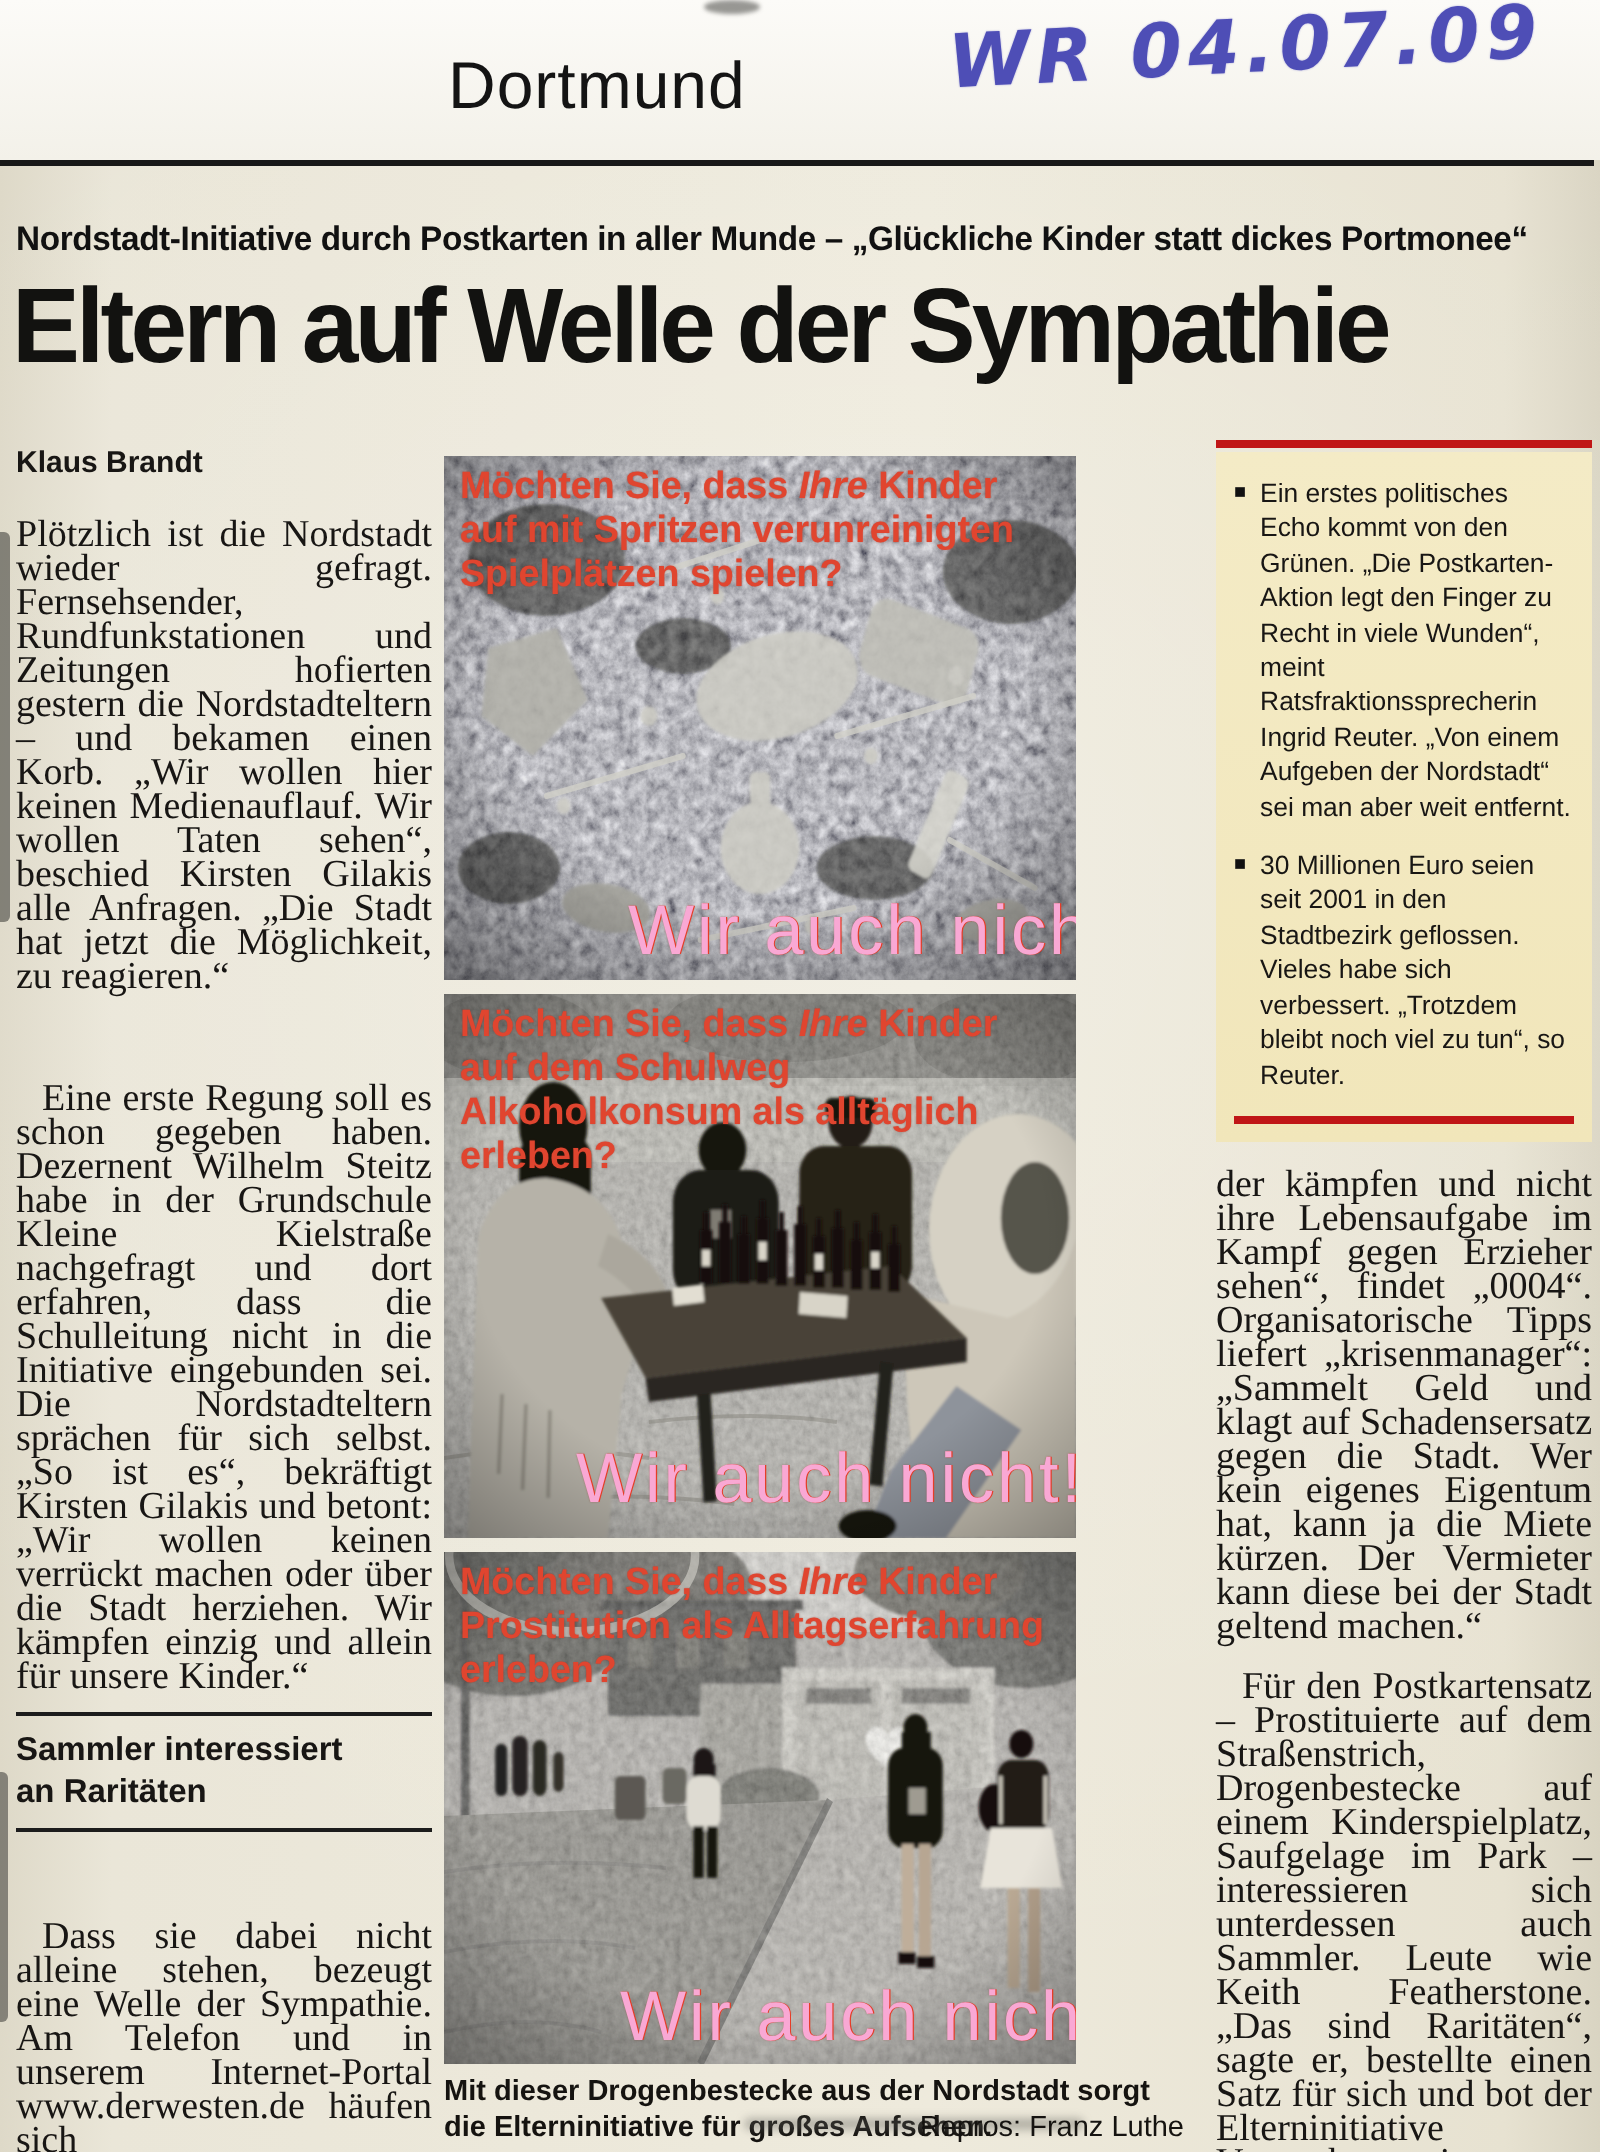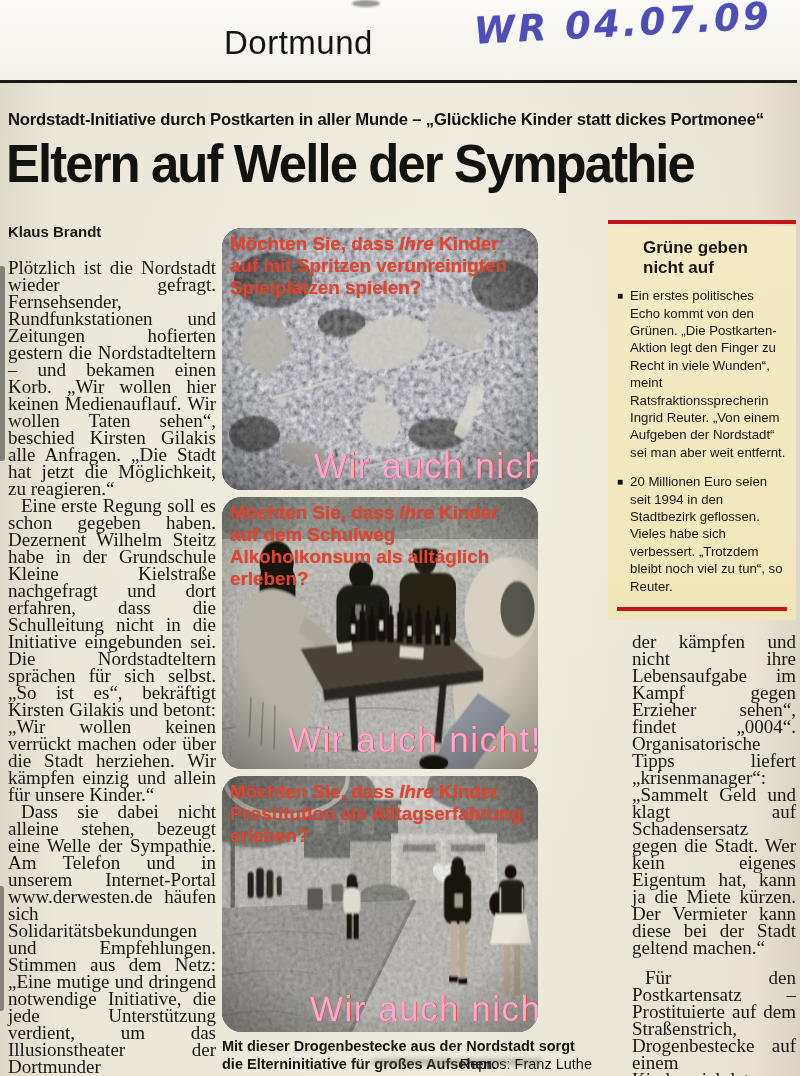--- a/index.html
+++ b/index.html
@@ -24,25 +24,25 @@
     letter-spacing:-.2px;white-space:nowrap;transform:scaleX(.98);transform-origin:left;color:#111;}
   .headline{position:absolute;left:6px;top:136px;margin:0;
     font:700 53px/1.05 "Liberation Sans","DejaVu Sans",sans-serif;letter-spacing:-2px;
     white-space:nowrap;transform:scaleX(.96);transform-origin:left;color:#121210;}
   
   .col-left{position:absolute;left:8px;top:222px;width:208px;}
   .col-center{position:absolute;left:222px;top:228px;width:372px;}
   .col-right{position:absolute;left:608px;top:220px;width:188px;}
   .byline{font:700 15px/1 "Liberation Sans","DejaVu Sans",sans-serif;margin:2px 0 20px;}
   p.body{margin:0;font-size:19px;line-height:17px;text-align:justify;hyphens:auto;}
-  p.indent{text-indent:13px;}
+  p.indent{text-indent:13px;margin-top:44px;}
   .subhead-block{margin:9px 0 8px;padding:7px 0 8px;border-top:2px solid #1c1c1c;border-bottom:2px solid #1c1c1c;}
   .subhead{font:700 16.5px/1.25 "Liberation Sans","DejaVu Sans",sans-serif;white-space:pre-line;}
   
-  .postcard{position:relative;margin:0 0 7px;width:316px;overflow:hidden;background:#555;border-radius:20px;}
+  .postcard{position:relative;margin:0 0 7px;width:316px;overflow:hidden;background:#555;}
   .pc1{height:262px;}.pc2{height:272px;}.pc3{height:256px;}
   .pc-img{position:absolute;inset:0;width:100%;height:100%;display:block;}
   .pc-q{position:absolute;top:5px;left:8px;right:6px;
     font:700 19px/1.15 "Liberation Sans","DejaVu Sans",sans-serif;color:#e0452f;
     text-shadow:0 0 1px rgba(140,30,20,.45);transform:scaleX(.99);transform-origin:left;}
   .pc-q em{font-style:italic;}
   .pc-a{position:absolute;font:400 35px/1 "Liberation Sans","DejaVu Sans",sans-serif;color:#f9a8d4;
     letter-spacing:1.5px;text-shadow:.6px 0 0 #e63d27, 0 0 1px rgba(150,30,15,.4);white-space:nowrap;}
   .pc1 .pc-a{left:92px;bottom:7px;}
   .pc2 .pc-a{left:66px;bottom:12px;}
@@ -54,21 +54,21 @@
     background:rgba(95,95,90,.4);filter:blur(2px);}
   
   .info-label{font:800 21px/1 "Liberation Sans","DejaVu Sans",sans-serif;letter-spacing:.5px;margin:4px 0 4px 2px;}
   .info-rule{height:4px;background:#c01616;}
   .info-box{background:linear-gradient(#f4ebc6,#f1e6ba);padding:12px 9px 9px;margin-top:2px;}
   .info-title{font:700 17px/1.15 "Liberation Sans","DejaVu Sans",sans-serif;margin:0 0 10px 26px;}
   .info-item{display:flex;gap:7px;font:400 13.2px/17.4px "Liberation Sans","DejaVu Sans",sans-serif;
     margin-bottom:12px;text-align:left;}
   .info-bullet{flex:0 0 auto;font-size:10px;line-height:17px;color:#111;}
   .info-bottom{margin-top:2px;}
-  .col-right p.body{margin-top:13px;margin-left:24px;}
+  .col-right p.body{margin-top:13px;}
   
   .edge-a{position:absolute;left:0;top:266px;width:5px;height:195px;background:#45453f;opacity:.6;border-radius:0 3px 3px 0;}
   .edge-b{position:absolute;left:0;top:886px;width:4px;height:125px;background:#3b3b36;opacity:.55;border-radius:0 3px 3px 0;}
 </style>
 </head>
 <body>
 
 <div class="page">
 
   <div class="masthead">
@@ -78,20 +78,24 @@
   </div>
   <div class="masthead-rule"></div>
 
   <div class="kicker">Nordstadt-Initiative durch Postkarten in aller Munde – „Glückliche Kinder statt dickes Portmonee“</div>
   <h1 class="headline">Eltern auf Welle der Sympathie</h1>
 
   <div class="col-left">
     <div class="byline">Klaus Brandt</div>
     <p class="body">Plötzlich ist die Nordstadt wieder gefragt. Fernsehsender, Rundfunkstationen und Zeitungen hofierten gestern die Nordstadteltern – und bekamen einen Korb. „Wir wollen hier keinen Medienauflauf. Wir wollen Taten sehen“, beschied Kirsten Gilakis alle Anfragen. „Die Stadt hat jetzt die Möglichkeit, zu reagieren.“</p>
     <p class="body indent">Eine erste Regung soll es schon gegeben haben. Dezernent Wilhelm Steitz habe in der Grundschule Kleine Kielstraße nachgefragt und dort erfahren, dass die Schulleitung nicht in die Initiative eingebunden sei. Die Nordstadteltern sprächen für sich selbst. „So ist es“, bekräftigt Kirsten Gilakis und betont: „Wir wollen keinen verrückt machen oder über die Stadt herziehen. Wir kämpfen einzig und allein für unsere Kinder.“</p>
+    <div class="subhead-block">
+      <div class="subhead">Sammler interessiert
+an Raritäten</div>
+    </div>
     <p class="body indent">Dass sie dabei nicht alleine stehen, bezeugt eine Welle der Sympathie. Am Telefon und in unserem Internet-Portal www.derwesten.de häufen sich Solidaritätsbekundungen und Empfehlungen. Stimmen aus dem Netz: „Eine mutige und dringend notwendige Initiative, die jede Unterstützung verdient, um das Illusionstheater der Dortmunder Kommunalpolitik durch bürgerfreundliche und lebensnahe Projekte zu ersetzen“, lobt User „Kopfnuss“. „Vielleicht färbt ein kleines Quäntchen auf die Stadt und die Kommunalpolitik ab. Hut ab!“, so „Han Sin Ho“. „Das sind Mütter und Väter, die für ihre Kin-</p>
   </div>
 
   <div class="col-center">
 
     <figure class="postcard pc1" style="margin:0 0 7px;">
       <svg class="pc-img" viewBox="0 0 370 262" preserveAspectRatio="none">
         <defs>
           <filter id="gA">
               <feTurbulence type="fractalNoise" baseFrequency="0.16" numOctaves="5" seed="11" stitchTiles="stitch"></feTurbulence>
@@ -323,28 +327,27 @@
     <div class="caption">
       <span>Mit dieser Drogenbestecke aus der Nordstadt sorgt die Elterninitiative für großes Aufsehen.</span>
       <div class="caption-smudge"></div>
       <span class="credit">Repros: Franz Luthe</span>
     </div>
   </div>
 
   <div class="col-right">
     <div class="info-rule"></div>
     <div class="info-box">
-      <div class="info-title">Grüne geben nicht auf</div>
       <div class="info-item">
         <span class="info-bullet">■</span>
         <span>Ein erstes politisches Echo kommt von den Grünen. „Die Postkarten-Aktion legt den Finger zu Recht in viele Wunden“, meint Ratsfraktionssprecherin Ingrid Reuter. „Von einem Aufgeben der Nordstadt“ sei man aber weit entfernt.</span>
       </div>
       <div class="info-item">
         <span class="info-bullet">■</span>
-        <span>20 Millionen Euro seien seit 1994 in den Stadtbezirk geflossen. Vieles habe sich verbessert. „Trotzdem bleibt noch viel zu tun“, so Reuter.</span>
+        <span>30 Millionen Euro seien seit 2001 in den Stadtbezirk geflossen. Vieles habe sich verbessert. „Trotzdem bleibt noch viel zu tun“, so Reuter.</span>
       </div>
       <div class="info-rule info-bottom"></div>
     </div>
     <p class="body">der kämpfen und nicht ihre Lebensaufgabe im Kampf gegen Erzieher sehen“, findet „0004“. Organisatorische Tipps liefert „krisenmanager“: „Sammelt Geld und klagt auf Schadensersatz gegen die Stadt. Wer kein eigenes Eigentum hat, kann ja die Miete kürzen. Der Vermieter kann diese bei der Stadt geltend machen.“</p>
     <p class="body indent">Für den Postkartensatz – Prostituierte auf dem Straßenstrich, Drogenbestecke auf einem Kinderspielplatz, Saufgelage im Park – interessieren sich unterdessen auch Sammler. Leute wie Keith Featherstone. „Das sind Raritäten“, sagte er, bestellte einen Satz für sich und bot der Elterninitiative Vermarktungstipps an. „Die Sache ist spitze. Und man kann damit Geld machen“, so der Dortmunder. Aber das wollen die Eltern nicht. „Wir haben lieber glückliche Kinder als ein dickes Portmonee.“</p>
 
   </div>
 
   <div class="edge-a"></div>
   <div class="edge-b"></div>

